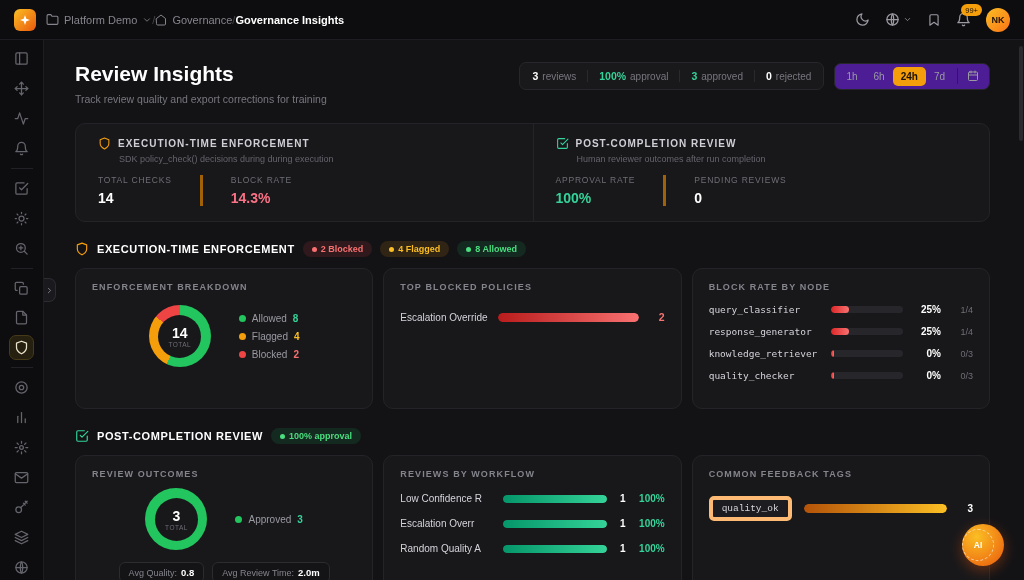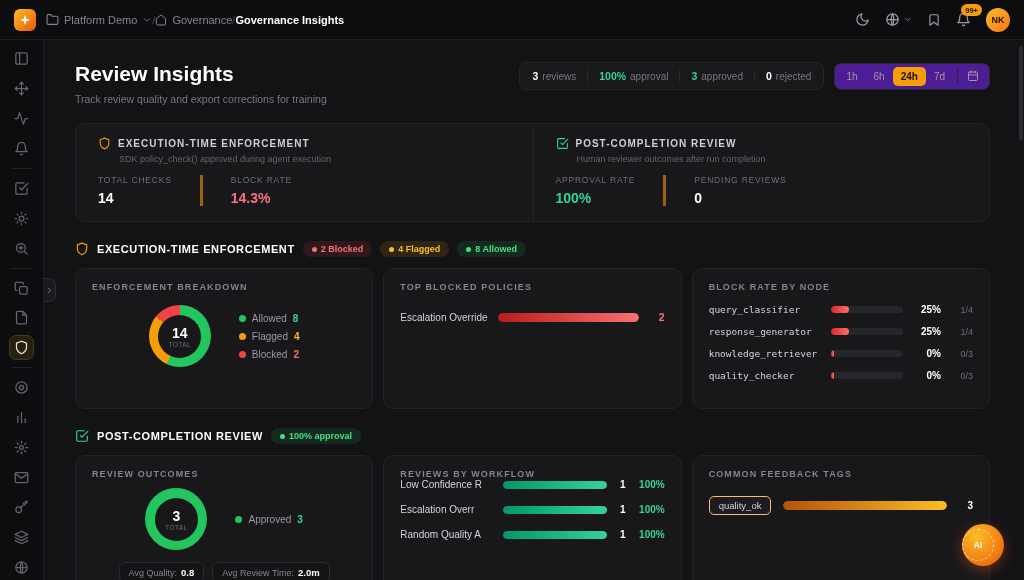--- a/index.html
+++ b/index.html
@@ -14,21 +14,21 @@
   .logo{width:22px;height:22px;border-radius:6px;background:linear-gradient(135deg,#fbbf24,#ea580c);
     display:flex;align-items:center;justify-content:center;color:#fff;flex:0 0 auto}
   .crumbs{display:flex;align-items:flex-end;font-size:11px;color:#85858d}
   .crumb{display:flex;align-items:center;gap:5px}
   .crumb-sep{color:#45454b}
   .crumb-current{color:#fff;font-weight:700}
   .top-right{margin-left:auto;display:flex;align-items:center;gap:15px;color:#9a9aa2}
   .top-btn{display:flex;align-items:center;gap:3px}
   .bell-wrap{position:relative}
   .badge{position:absolute;top:-8px;right:-11px;background:#f59e0b;color:#1a1205;font-size:7.5px;
-    font-weight:700;padding:1.5px 4px;border-radius:8px}
+    font-weight:400;padding:1.5px 4px;border-radius:8px}
   .avatar{width:24px;height:24px;border-radius:50%;background:linear-gradient(135deg,#fbbf24,#f97316);
     color:#211302;font-size:9px;font-weight:700;display:flex;align-items:center;justify-content:center}
 
   
   .sidebar{position:absolute;top:40px;left:0;bottom:0;width:44px;background:#0d0d0f;
     border-right:1px solid #1e1e22;display:flex;flex-direction:column;align-items:center;
     padding-top:6px;gap:5px;z-index:5}
   .side-btn{width:25px;height:25px;border-radius:7px;display:flex;align-items:center;
     justify-content:center;color:#65656d}
   .side-btn.active{background:#25200f;border:1px solid #463a18;color:#eae3cd}
@@ -118,31 +118,31 @@
   .br-track{width:72px;height:7px;border-radius:4px;background:#26262b;overflow:hidden}
   .br-fill{height:100%;border-radius:4px;background:linear-gradient(90deg,#dc2626,#f87171);min-width:3px}
   .br-pct{width:30px;text-align:right;font-size:10px;font-weight:700;color:#fff}
   .br-frac{width:24px;text-align:right;font-size:9px;color:#6e6e75}
 
   .out-pills{display:flex;gap:8px;margin-top:12px;justify-content:center}
   .out-pill{display:flex;gap:4px;font-size:9px;color:#84848c;border:1px solid #2b2b30;
     border-radius:6px;padding:4px 9px;background:#141417;align-items:baseline}
   .out-pill b{color:#fff;font-size:9.5px}
 
-  .wf-rows{display:flex;flex-direction:column;gap:14px}
+  .wf-rows{margin-top:14px;display:flex;flex-direction:column;gap:14px}
   .wf-row{display:flex;align-items:center;gap:9px}
   .wf-label{width:94px;font-size:10px;color:#d4d4da;white-space:nowrap;overflow:hidden;flex:0 0 auto}
   .wf-track{flex:1;height:8px;border-radius:4px;background:#26262b;overflow:hidden}
   .wf-fill{height:100%;background:linear-gradient(90deg,#059669,#34d399);border-radius:4px}
   .wf-count{width:10px;text-align:right;font-size:10px;font-weight:700;color:#fff}
   .wf-pct{width:30px;text-align:right;font-size:10px;font-weight:700;color:#34d399}
 
   .tag-row{display:flex;align-items:center;gap:12px;margin-top:17px}
-  .tag-pill{font-size:9.5px;font-family:Liberation Sans, sans-serif;color:#d4d4da;background:#1d1d21;
-    border:1px solid #fdba74;border-radius:5px;padding:3px 9px;flex:0 0 auto}
+  .tag-pill{font-size:9.5px;font-family:Liberation Mono, monospace;color:#d4d4da;background:#1d1d21;
+    border:4px solid #fdba74;border-radius:5px;padding:3px 9px;flex:0 0 auto}
   .tag-track{flex:1;height:9px;border-radius:5px;overflow:hidden}
   .tag-fill{height:100%;background:linear-gradient(90deg,#b45309,#fbbf24);border-radius:5px}
   .tag-val{width:14px;text-align:right;font-size:10px;font-weight:700;color:#fff}
 
   .ai-btn{position:absolute;right:20px;bottom:14px;width:42px;height:42px;border-radius:50%;
     background:radial-gradient(circle at 35% 30%,#fbbf24,#ea580c);display:flex;align-items:center;
     justify-content:flex-start;box-shadow:0 4px 14px rgba(234,88,12,.4);z-index:7}
   .ai-inner{width:32px;height:32px;border-radius:50%;border:1px dashed rgba(255,255,255,.55);
     display:flex;align-items:center;justify-content:center;font-size:8.5px;font-weight:700;color:#fff}
 
@@ -378,21 +378,21 @@
   </div>
 
   <div class="summary">
     <div class="sum-half">
       <div class="sum-title">
         <svg class="ic" width="13" height="13" viewBox="0 0 24 24" style="color:#f59e0b">
             <path d="M12 22s8-4 8-10V5l-8-3-8 3v7c0 6 8 10 8 10z"></path>
           </svg>
         <span>EXECUTION-TIME ENFORCEMENT</span>
       </div>
-      <div class="sum-sub">SDK policy_check() approved during agent execution</div>
+      <div class="sum-sub">SDK policy_check() decisions during during execution</div>
       <div class="sum-stats">
         <div class="sum-stat">
           <div class="ss-label">TOTAL CHECKS</div>
           <div class="ss-value">14</div>
         </div>
         <div class="sum-stat">
           <div class="ss-label">BLOCK RATE</div>
           <div class="ss-value red">14.3%</div>
         </div>
       </div>

